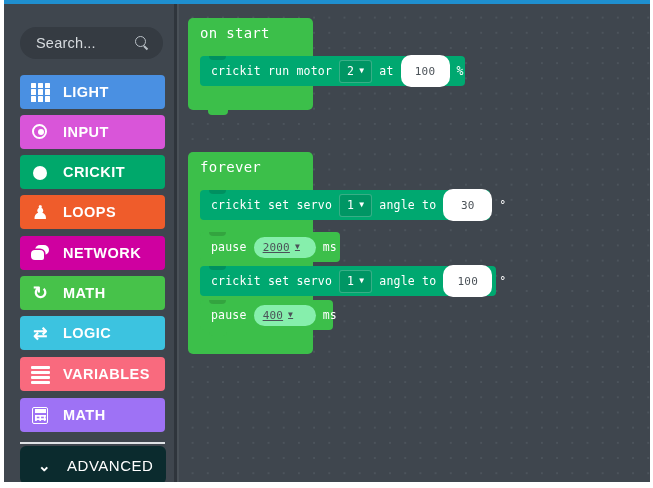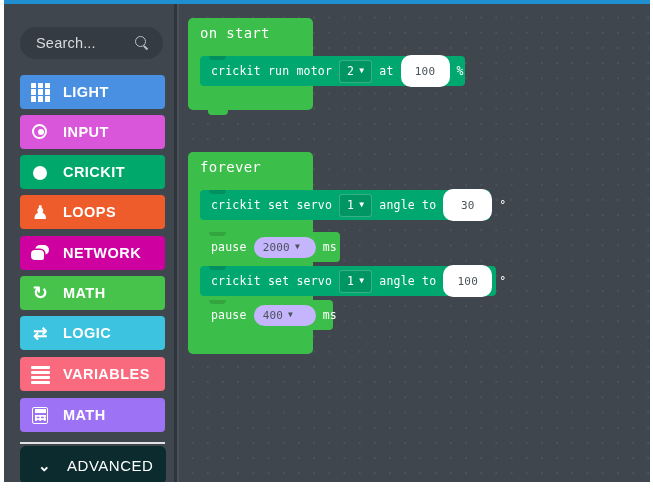--- a/index.html
+++ b/index.html
@@ -121,22 +121,22 @@
   .drop-dark .cv{font-size:8px;line-height:8px;}
   .pill-white{
     display:inline-flex;align-items:center;justify-content:center;
     min-width:33px;height:32px;padding:0 8px;margin:0 7px 0 0;
     background:#ffffff;border-radius:10px;color:#4b5258;
     font-size:11px;font-family:"DejaVu Sans Mono","Liberation Mono",monospace;
   }
   .pill-drop{
     display:inline-flex;align-items:center;gap:5px;
     min-width:44px;height:21px;padding:0 9px;margin:0 7px 0 0;
-    background:#c4b5fd;border-radius:11px;color:#4b5258;
-    font-size:11px;font-family:"DejaVu Sans Mono","Liberation Mono",monospace;
+    background:#86efac;border-radius:11px;color:#4b5258;
+    font-size:11px;font-family:"DejaVu Sans Mono","Liberation Mono",monospace;text-decoration:underline;
   }
   .pill-drop .cv{font-size:8px;line-height:8px;color:#4b5258;}
   .unit{color:#ffffff;font-family:"DejaVu Sans Mono","Liberation Mono",monospace;font-size:11.5px;}
 </style>
 </head>
 <body>
 
 <div id="app">
 
   <div id="topbar"></div>

